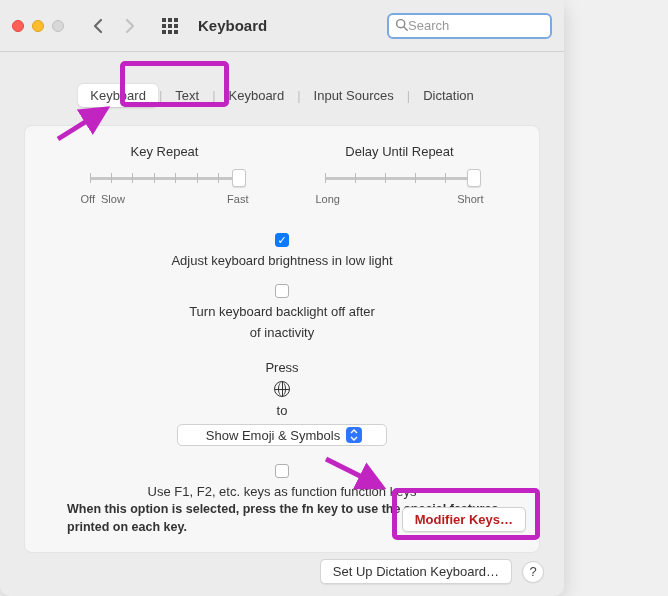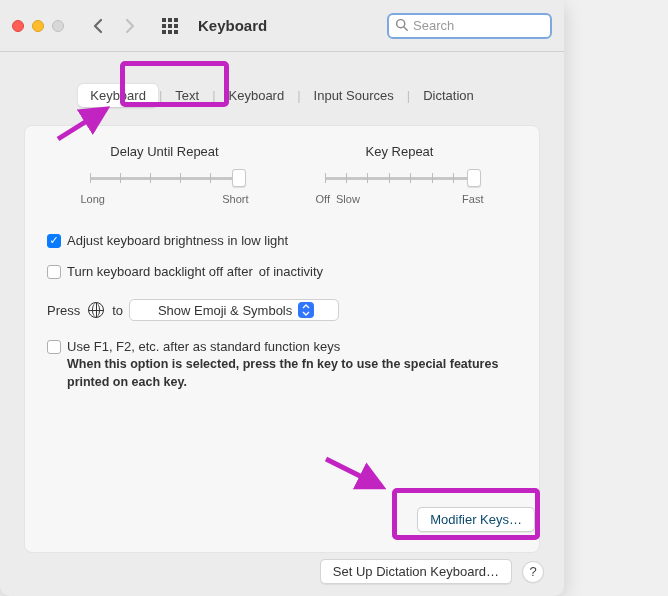--- a/index.html
+++ b/index.html
@@ -39,21 +39,21 @@
     width:28px;height:24px;display:flex;align-items:center;justify-content:center;
     color:#7a7a7a;font-size:18px;
   }
   .nav-btn.disabled{color:#bfbfbf;}
   .grid-icon{width:20px;height:20px;display:flex;flex-wrap:wrap;gap:2px;justify-content:center;align-content:center;margin-right:12px;}
   .grid-icon span{width:4px;height:4px;background:#444;}
   .win-title{font-weight:600;font-size:15px;color:#333;flex:0 0 auto;}
   .spacer{flex:1;}
   .search-wrap{
     width:165px;height:26px;border:2px solid #7da9e0;border-radius:6px;
-    display:flex;align-items:center;padding:0 6px;background:#fff;color:#999;font-size:13px;gap:5px;
+    display:flex;align-items:center;padding:0 6px;background:#fff;color:#999;font-size:13px;
   }
   .mag{font-size:13px;color:#8a8a8a;}
   .search-input{border:none;outline:none;font-size:13px;color:#333;flex:1;background:transparent;}
   .search-input::placeholder{color:#999;}
 
   .tabs-row{
     display:flex;justify-content:center;margin-top:32px;gap:0;
     position:relative;
   }
   .tabs-inner{display:flex;align-items:center;color:#444;font-size:13px;}
@@ -96,44 +96,45 @@
   .track-line{position:absolute;top:8px;left:0;right:0;height:3px;background:#c7c7c7;border-radius:2px;}
   .tick{position:absolute;top:4px;width:1px;height:10px;background:#bcbcbc;}
   .knob{
     position:absolute;top:0;width:14px;height:18px;background:#fff;border:1px solid #c8c8c8;border-radius:3px;
     box-shadow:0 1px 1px rgba(0,0,0,0.1);
   }
   .slider-labels{display:flex;justify-content:space-between;width:160px;font-size:11px;color:#666;margin-top:4px;}
   .slider-labels span:nth-child(1){margin-left:-4px;}
   .slider-labels span:last-child{margin-right:-4px;}
 
-  .row{display:flex;align-items:center;margin-top:16px;font-size:13px;color:#333;gap:6px;}
+  .row{display:flex;align-items:center;margin-top:16px;font-size:13px;color:#333;gap:6px;flex-direction:column;}
   .checkbox{
     width:14px;height:14px;border:1px solid #b0b0b0;border-radius:3px;background:#fff;display:inline-flex;align-items:center;justify-content:center;
   }
   .checkbox.checked{background:#0a7aff;border-color:#0a7aff;}
   .checkbox.checked::after{content:"✓";color:#fff;font-size:11px;line-height:1;}
   .select{
     height:22px;border-radius:5px;background:#fff;border:1px solid #d0d0d0;display:inline-flex;align-items:center;
     padding:0 4px 0 8px;font-size:13px;gap:6px;
   }
   .select .chev{
     width:16px;height:16px;background:#2f75ff;border-radius:4px;display:flex;align-items:center;justify-content:center;color:#fff;font-size:8px;flex-direction:column;line-height:0.5;
   }
   .select.wide{min-width:210px;justify-content:center;}
   .globe{display:inline-flex;width:16px;height:16px;border:1.2px solid #333;border-radius:50%;position:relative;margin:0 2px;}
   .globe::before{content:"";position:absolute;left:50%;top:0;bottom:0;width:1px;background:#333;}
   .globe::after{content:"";position:absolute;top:50%;left:0;right:0;height:1px;background:#333;}
   .globe .meridian{position:absolute;left:20%;right:20%;top:0;bottom:0;border:1px solid #333;border-radius:50%;border-top:none;border-bottom:none;}
   .subtext{margin-left:20px;margin-top:2px;font-size:12.5px;color:#333;line-height:1.4;font-weight:bold;}
 
   .modifier-btn{
-    position:absolute;bottom:20px;right:4px;
-    background:#fff;border:1px solid #d0d0d0;border-radius:5px;padding:4px 12px;font-size:13px;color:#0c4a6e;
+    position:absolute;bottom:20px;right:13px;
+    background:#fff;border:1px solid #d0d0d0;border-radius:5px;padding:4px 12px;font-size:13px;color:#b91c1c;
     box-shadow:0 0.5px 1px rgba(0,0,0,0.07);
+    font-weight:bold;
   }
   .bottom-bar{
     position:absolute;bottom:12px;right:20px;display:flex;gap:10px;align-items:center;
   }
   .push-btn{
     background:#fff;border:1px solid #d4d4d4;border-radius:5px;padding:4px 12px;font-size:13px;color:#333;
     box-shadow:0 0.5px 1px rgba(0,0,0,0.07);
   }
   .help-btn{
     width:22px;height:22px;border-radius:50%;background:#fff;border:1px solid #d4d4d4;display:flex;align-items:center;justify-content:center;
@@ -220,57 +221,57 @@
             <path d="M0,0 L6,3 L0,6 Z" fill="#c224c2"></path>
           </marker>
         </defs>
         <line x1="4" y1="4" x2="60" y2="32" stroke="#c224c2" stroke-width="5" marker-end="url(#ah2)"></line>
       </svg>
   </div>
 
   <div class="panel">
 
     <div class="sliders-row">
-      <div class="slider-col">
-        <div class="slider-title">Delay Until Repeat</div>
-        <div class="slider-track">
-          <div class="track-line"></div>
-          <div class="tick" style="left:0%"></div>
-            <div class="tick" style="left:20%"></div>
-            <div class="tick" style="left:40%"></div>
-            <div class="tick" style="left:60%"></div>
-            <div class="tick" style="left:80%"></div>
-            <div class="tick" style="left:100%"></div>
-          <div class="knob" style="left:calc(100% - 8px)"></div>
-        </div>
-        <div class="slider-labels">
-          <span>Long</span>
-          <span>Short</span>
-        </div>
-      </div>
       <div class="slider-col">
         <div class="slider-title">Key Repeat</div>
         <div class="slider-track">
           <div class="track-line"></div>
           <div class="tick" style="left:0%"></div>
             <div class="tick" style="left:14.3%"></div>
             <div class="tick" style="left:28.6%"></div>
             <div class="tick" style="left:42.9%"></div>
             <div class="tick" style="left:57.1%"></div>
             <div class="tick" style="left:71.4%"></div>
             <div class="tick" style="left:85.7%"></div>
             <div class="tick" style="left:100%"></div>
           <div class="knob" style="left:calc(100% - 8px)"></div>
         </div>
         <div class="slider-labels">
           <span>Off</span>
           <span style="margin-right:auto;margin-left:6px;">Slow</span>
           <span>Fast</span>
         </div>
       </div>
+      <div class="slider-col">
+        <div class="slider-title">Delay Until Repeat</div>
+        <div class="slider-track">
+          <div class="track-line"></div>
+          <div class="tick" style="left:0%"></div>
+            <div class="tick" style="left:20%"></div>
+            <div class="tick" style="left:40%"></div>
+            <div class="tick" style="left:60%"></div>
+            <div class="tick" style="left:80%"></div>
+            <div class="tick" style="left:100%"></div>
+          <div class="knob" style="left:calc(100% - 8px)"></div>
+        </div>
+        <div class="slider-labels">
+          <span>Long</span>
+          <span>Short</span>
+        </div>
+      </div>
     </div>
 
     <div class="row" style="margin-top:28px;">
       <span class="checkbox checked"></span>
       <span>Adjust keyboard brightness in low light</span>
     </div>
 
     <div class="row">
       <span class="checkbox"></span>
       <span>Turn keyboard backlight off after</span>
@@ -289,21 +290,21 @@
           <svg width="8" height="12" viewBox="0 0 8 12">
               <path d="M1 4 L4 1 L7 4" stroke="#fff" stroke-width="1.4" fill="none"></path>
               <path d="M1 8 L4 11 L7 8" stroke="#fff" stroke-width="1.4" fill="none"></path>
             </svg>
         </span>
       </span>
     </div>
 
     <div class="row" style="margin-top:18px;">
       <span class="checkbox"></span>
-      <span>Use F1, F2, etc. after as standard function keys</span>
+      <span>Use F1, F2, etc. keys as function function keys</span>
     </div>
     <div class="subtext">When this option is selected, press the fn key to use the special features printed on each key.</div>
 
     <button class="modifier-btn">Modifier Keys…</button>
   </div>
 
   <div class="bottom-bar">
     <button class="push-btn">Set Up Dictation Keyboard…</button>
     <div class="help-btn">?</div>
   </div>

